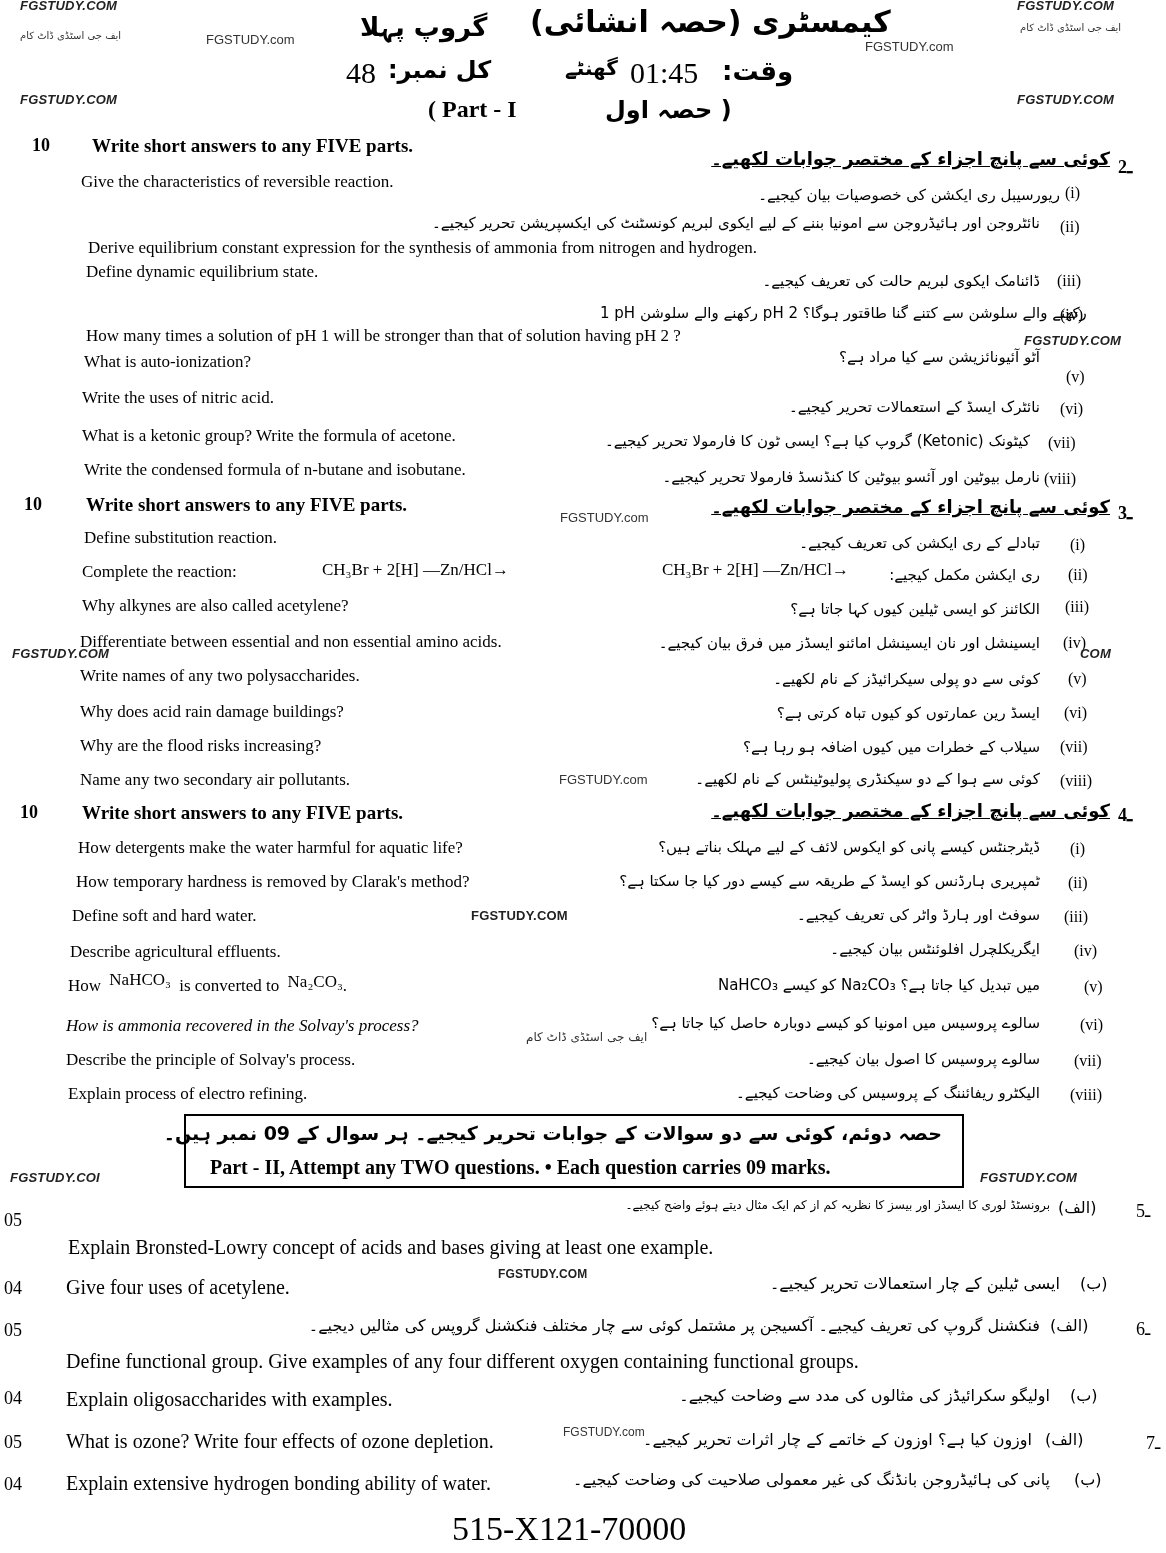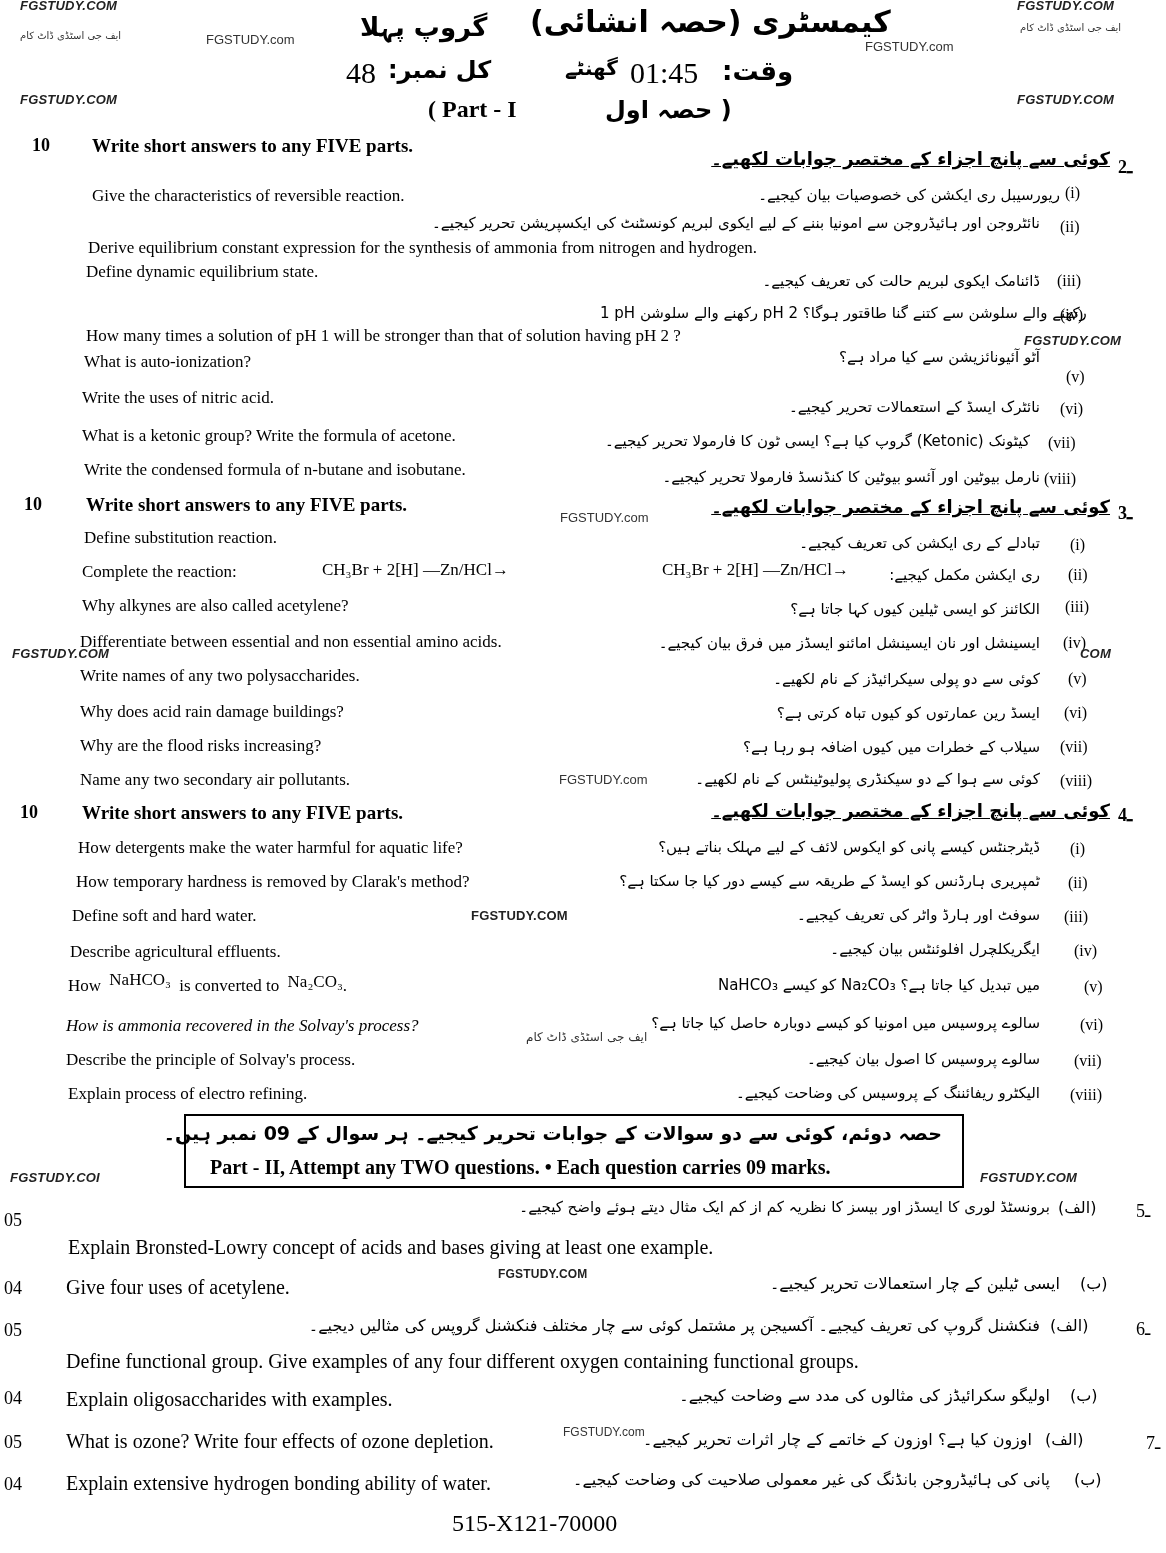--- a/index.html
+++ b/index.html
@@ -13,21 +13,21 @@
   .urdu { font-family: "DejaVu Sans", sans-serif; direction: rtl; unicode-bidi: plaintext; }
   .title-urdu { font-size: 30px; font-weight: bold; }
   .q-en { font-size: 17px; }
   .q-head { font-size: 19px; font-weight: bold; }
   .marks { font-size: 18px; font-weight: bold; }
   .roman { font-size: 16px; }
   .q-ur { font-size: 15px; text-align: right; }
   .q-head-ur { font-size: 18px; font-weight: bold; text-align: right; text-decoration: underline; }
   .part2-box { position: absolute; left: 184px; top: 1114px; width: 780px; height: 74px;
                border: 2px solid #000; box-sizing: border-box; }
-  .footer-code { font-size: 24px; }
+  .footer-code { font-size: 34px; }
 </style>
 </head>
 <body>
 
 <div class="abs wm" style="left:20px;top:-2px;">FGSTUDY.COM</div>
 <div class="abs wm" style="left:1017px;top:-2px;">FGSTUDY.COM</div>
 <div class="abs wm-urdu" style="left:20px;top:30px;">ایف جی اسٹڈی ڈاٹ کام</div>
 <div class="abs wm-urdu" style="left:1020px;top:22px;">ایف جی اسٹڈی ڈاٹ کام</div>
 <div class="abs wm-light" style="left:206px;top:32px;">FGSTUDY.com</div>
 <div class="abs wm-light" style="left:865px;top:39px;">FGSTUDY.com</div>
@@ -54,21 +54,21 @@
 
 <div class="abs" style="left:428px;top:96px;font-size:24px;font-weight:bold;">( Part - I</div>
 <div class="abs urdu" style="left:605px;top:96px;font-size:24px;font-weight:bold;">( حصہ اول</div>
 
 <div>
   <div class="abs marks" style="left:32px;top:135px;">10</div>
   <div class="abs q-head" style="left:92px;top:135px;">Write short answers to any FIVE parts.</div>
   <div class="abs q-head-ur urdu" style="left:780px;top:148px;width:330px;">کوئی سے پانچ اجزاء کے مختصر جوابات لکھیے۔</div>
   <div class="abs marks" style="left:1118px;top:156px;">2<span>ـ</span></div>
 
-  <div class="abs q-en" style="left:92px;top:172px;margin-top:14px;">Give the characteristics of reversible reaction.</div>
+  <div class="abs q-en" style="left:81px;top:172px;">Give the characteristics of reversible reaction.</div>
   <div class="abs urdu q-ur" style="left:620px;top:186px;width:440px;">ریورسیبل ری ایکشن کی خصوصیات بیان کیجیے۔</div>
   <div class="abs roman" style="left:1065px;top:184px;">(i)</div>
 
   <div class="abs urdu q-ur" style="left:500px;top:214px;width:540px;">نائٹروجن اور ہائیڈروجن سے امونیا بننے کے لیے ایکوی لبریم کونسٹنٹ کی ایکسپریشن تحریر کیجیے۔</div>
   <div class="abs roman" style="left:1060px;top:218px;">(ii)</div>
   <div class="abs q-en" style="left:88px;top:238px;">Derive equilibrium constant expression for the synthesis of ammonia from nitrogen and hydrogen.</div>
 
   <div class="abs q-en" style="left:86px;top:262px;">Define dynamic equilibrium state.</div>
   <div class="abs urdu q-ur" style="left:750px;top:272px;width:290px;">ڈائنامک ایکوی لبریم حالت کی تعریف کیجیے۔</div>
   <div class="abs roman" style="left:1057px;top:272px;">(iii)</div>
@@ -183,21 +183,21 @@
 
 <div class="part2-box">
   <div class="abs urdu" style="left:20px;top:6px;width:736px;text-align:center;font-size:19px;font-weight:bold;">حصہ دوئم، کوئی سے دو سوالات کے جوابات تحریر کیجیے۔ ہر سوال کے 09 نمبر ہیں۔</div>
   <div class="abs" style="left:24px;top:40px;font-size:20px;">
     <span style="font-weight:bold;">Part - II,  Attempt any TWO questions. • Each question carries 09 marks.</span>
   </div>
 </div>
 
 <div>
   <div class="abs marks" style="left:4px;top:1210px;font-weight:normal;">05</div>
-  <div class="abs urdu q-ur" style="left:540px;top:1198px;width:510px;font-size:15px;">برونسٹڈ لوری کا ایسڈز اور بیسز کا نظریہ کم از کم ایک مثال دیتے ہوئے واضح کیجیے۔</div>
+  <div class="abs urdu q-ur" style="left:540px;top:1198px;width:510px;font-size:12px;">برونسٹڈ لوری کا ایسڈز اور بیسز کا نظریہ کم از کم ایک مثال دیتے ہوئے واضح کیجیے۔</div>
   <div class="abs urdu" style="left:1058px;top:1198px;font-size:16px;">(الف)</div>
   <div class="abs marks" style="left:1136px;top:1200px;font-weight:normal;">5<span>ـ</span></div>
   <div class="abs" style="left:68px;top:1236px;font-size:20px;">Explain Bronsted-Lowry concept of acids and bases giving at least one example.</div>
 
   <div class="abs marks" style="left:4px;top:1278px;font-weight:normal;">04</div>
   <div class="abs" style="left:66px;top:1276px;font-size:20px;">Give four uses of acetylene.</div>
   <div class="abs urdu q-ur" style="left:740px;top:1274px;width:320px;font-size:16px;">ایسی ٹیلین کے چار استعمالات تحریر کیجیے۔</div>
   <div class="abs urdu" style="left:1080px;top:1274px;font-size:16px;">(ب)</div>
 </div>
 

